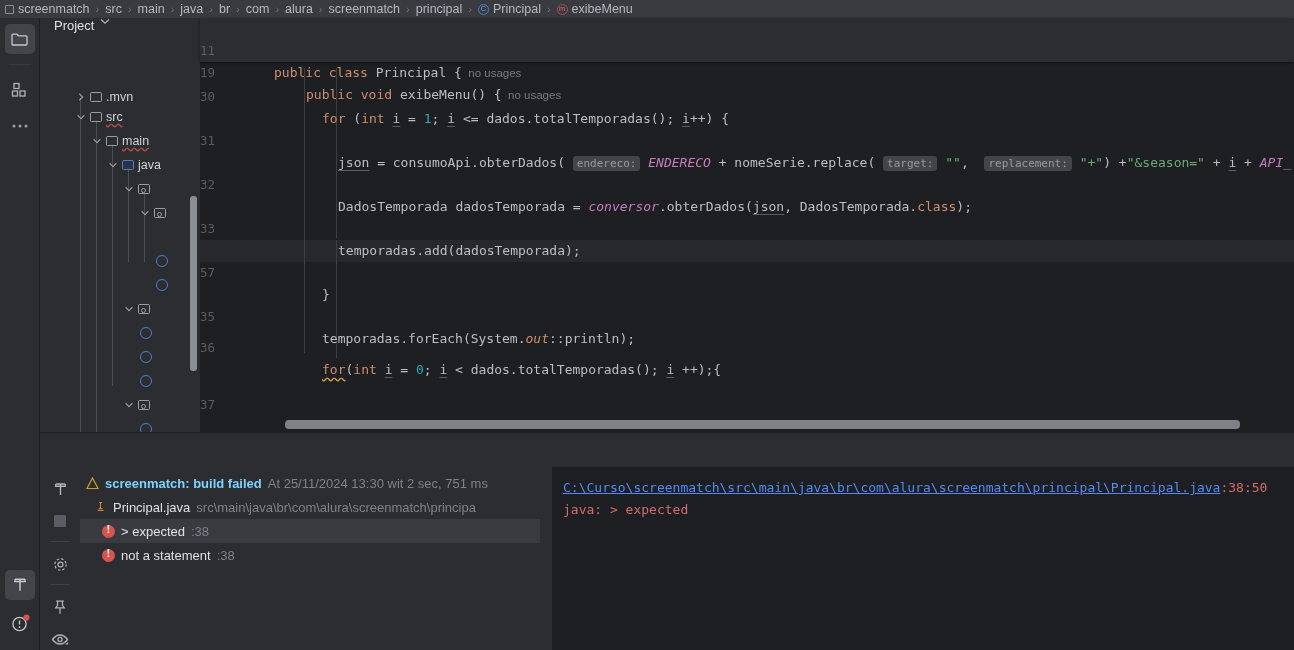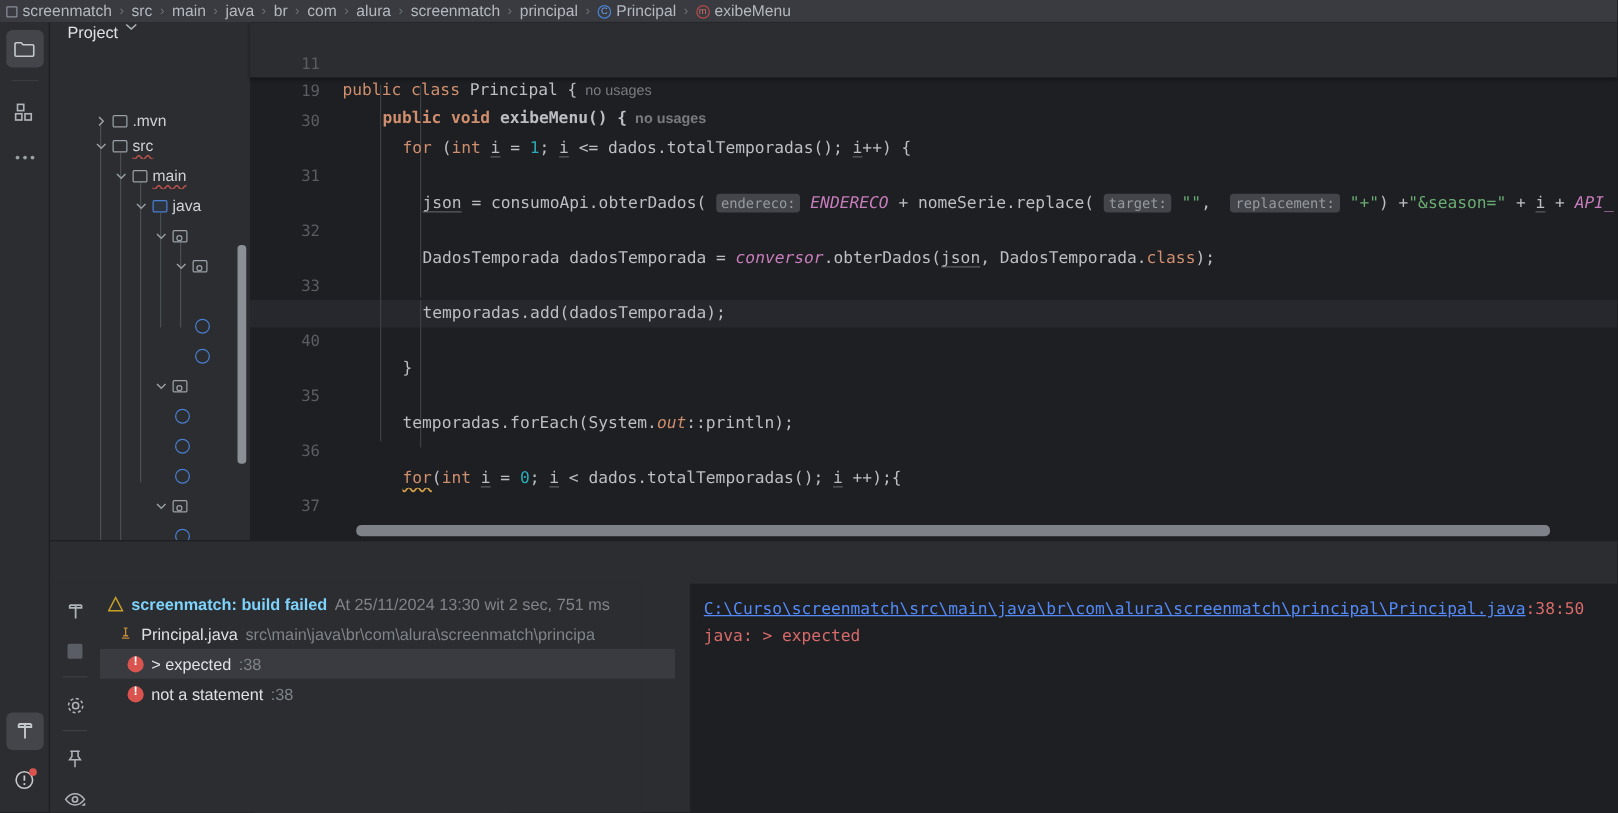--- a/index.html
+++ b/index.html
@@ -67,21 +67,21 @@
   
   .editor{
     position:absolute; left:200px; top:18px; width:1094px; height:414px;
     background:#1e1f22;
     font-family:"DejaVu Sans Mono","Liberation Mono",monospace;
     font-size:13px;
   }
   .sticky{ position:absolute; left:0; top:0; width:1094px; background:#2b2d30;
       box-shadow:0 1px 3px rgba(0,0,0,.45); z-index:5; }
   .crow{ position:relative; height:22px; line-height:22px; white-space:pre; }
-  .gut{ position:absolute; left:0; width:56px; text-align:right; color:#5a5d63;
+  .gut{ position:absolute; left:0; width:56px; color:#5a5d63;
       font-size:12.5px; }
   .ctext{ position:absolute; left:78px; }
   .sticky .ctext{ left:78px; }
   .code-area{ position:absolute; left:0; top:0; width:1094px; height:398px; overflow:hidden; }
   .hl-row{ position:absolute; left:0; width:1094px; height:22px; background:#26282e; }
   .indent{ position:absolute; width:1px; background:#3c3f43; }
 
   
   .k{ color:#cf8e6d; }       
   .s{ color:#6aab73; }       
@@ -355,49 +355,49 @@
         <span class="gut">32</span>
         <span class="ctext" style="left:138px;"><span class="m">DadosTemporada dadosTemporada = </span><span class="stat">conversor</span><span class="m">.obterDados(</span><span class="und">json</span><span class="m">, DadosTemporada.</span><span class="k">class</span><span class="m">);</span></span>
       </div>
 
       <div class="crow" style="top:112px;">
         <span class="gut">33</span>
         <span class="ctext" style="left:138px;"><span class="m">temporadas.add(dadosTemporada);</span></span>
       </div>
 
       <div class="crow" style="top:134px;">
-        <span class="gut">40</span>
+        <span class="gut">57</span>
         <span class="ctext" style="left:122px;"><span class="m">}</span></span>
       </div>
 
       <div class="crow" style="top:156px;">
         <span class="gut">35</span>
         <span class="ctext" style="left:122px;"><span class="m">temporadas.forEach(System.</span><span class="ital">out</span><span class="m">::println);</span></span>
       </div>
 
-      <div class="crow" style="top:178px;">
+      <div class="crow" style="top:165px;">
         <span class="gut">36</span>
         <span class="ctext" style="left:122px;"><span class="k wavy-y">for</span><span class="m">(</span><span class="k">int </span><span class="und">i</span><span class="m"> = </span><span class="n">0</span><span class="m">; </span><span class="und">i</span><span class="m"> &lt; dados.totalTemporadas(); </span><span class="und">i</span><span class="m"> ++);{</span></span>
       </div>
 
       <div class="crow" style="top:200px;">
         <span class="gut">37</span>
         
       </div>
 
     </div>
 
     <div class="sticky">
       <div class="crow">
         <span class="gut">11</span>
         <span class="ctext" style="left:74px;"><span class="k">public </span><span class="k">class </span><span class="cls">Principal</span><span class="m"> {</span><span class="nousage">&nbsp;&nbsp;no usages</span></span>
       </div>
       <div class="crow">
         <span class="gut">19</span>
-        <span class="ctext" style="left:106px;font-weight:bold;"><span class="k">public </span><span class="k">void </span><span class="cls">exibeMenu</span><span class="m">() {</span><span class="nousage">&nbsp;&nbsp;no usages</span></span>
+        <span class="ctext" style="left:106px;"><span class="k">public </span><span class="k">void </span><span class="cls">exibeMenu</span><span class="m">() {</span><span class="nousage">&nbsp;&nbsp;no usages</span></span>
       </div>
     </div>
 
     <div class="hscroll-track">
       <div class="hscroll-thumb"></div>
     </div>
   </div>
 
   <div class="build">
     <div class="build-tabs">

